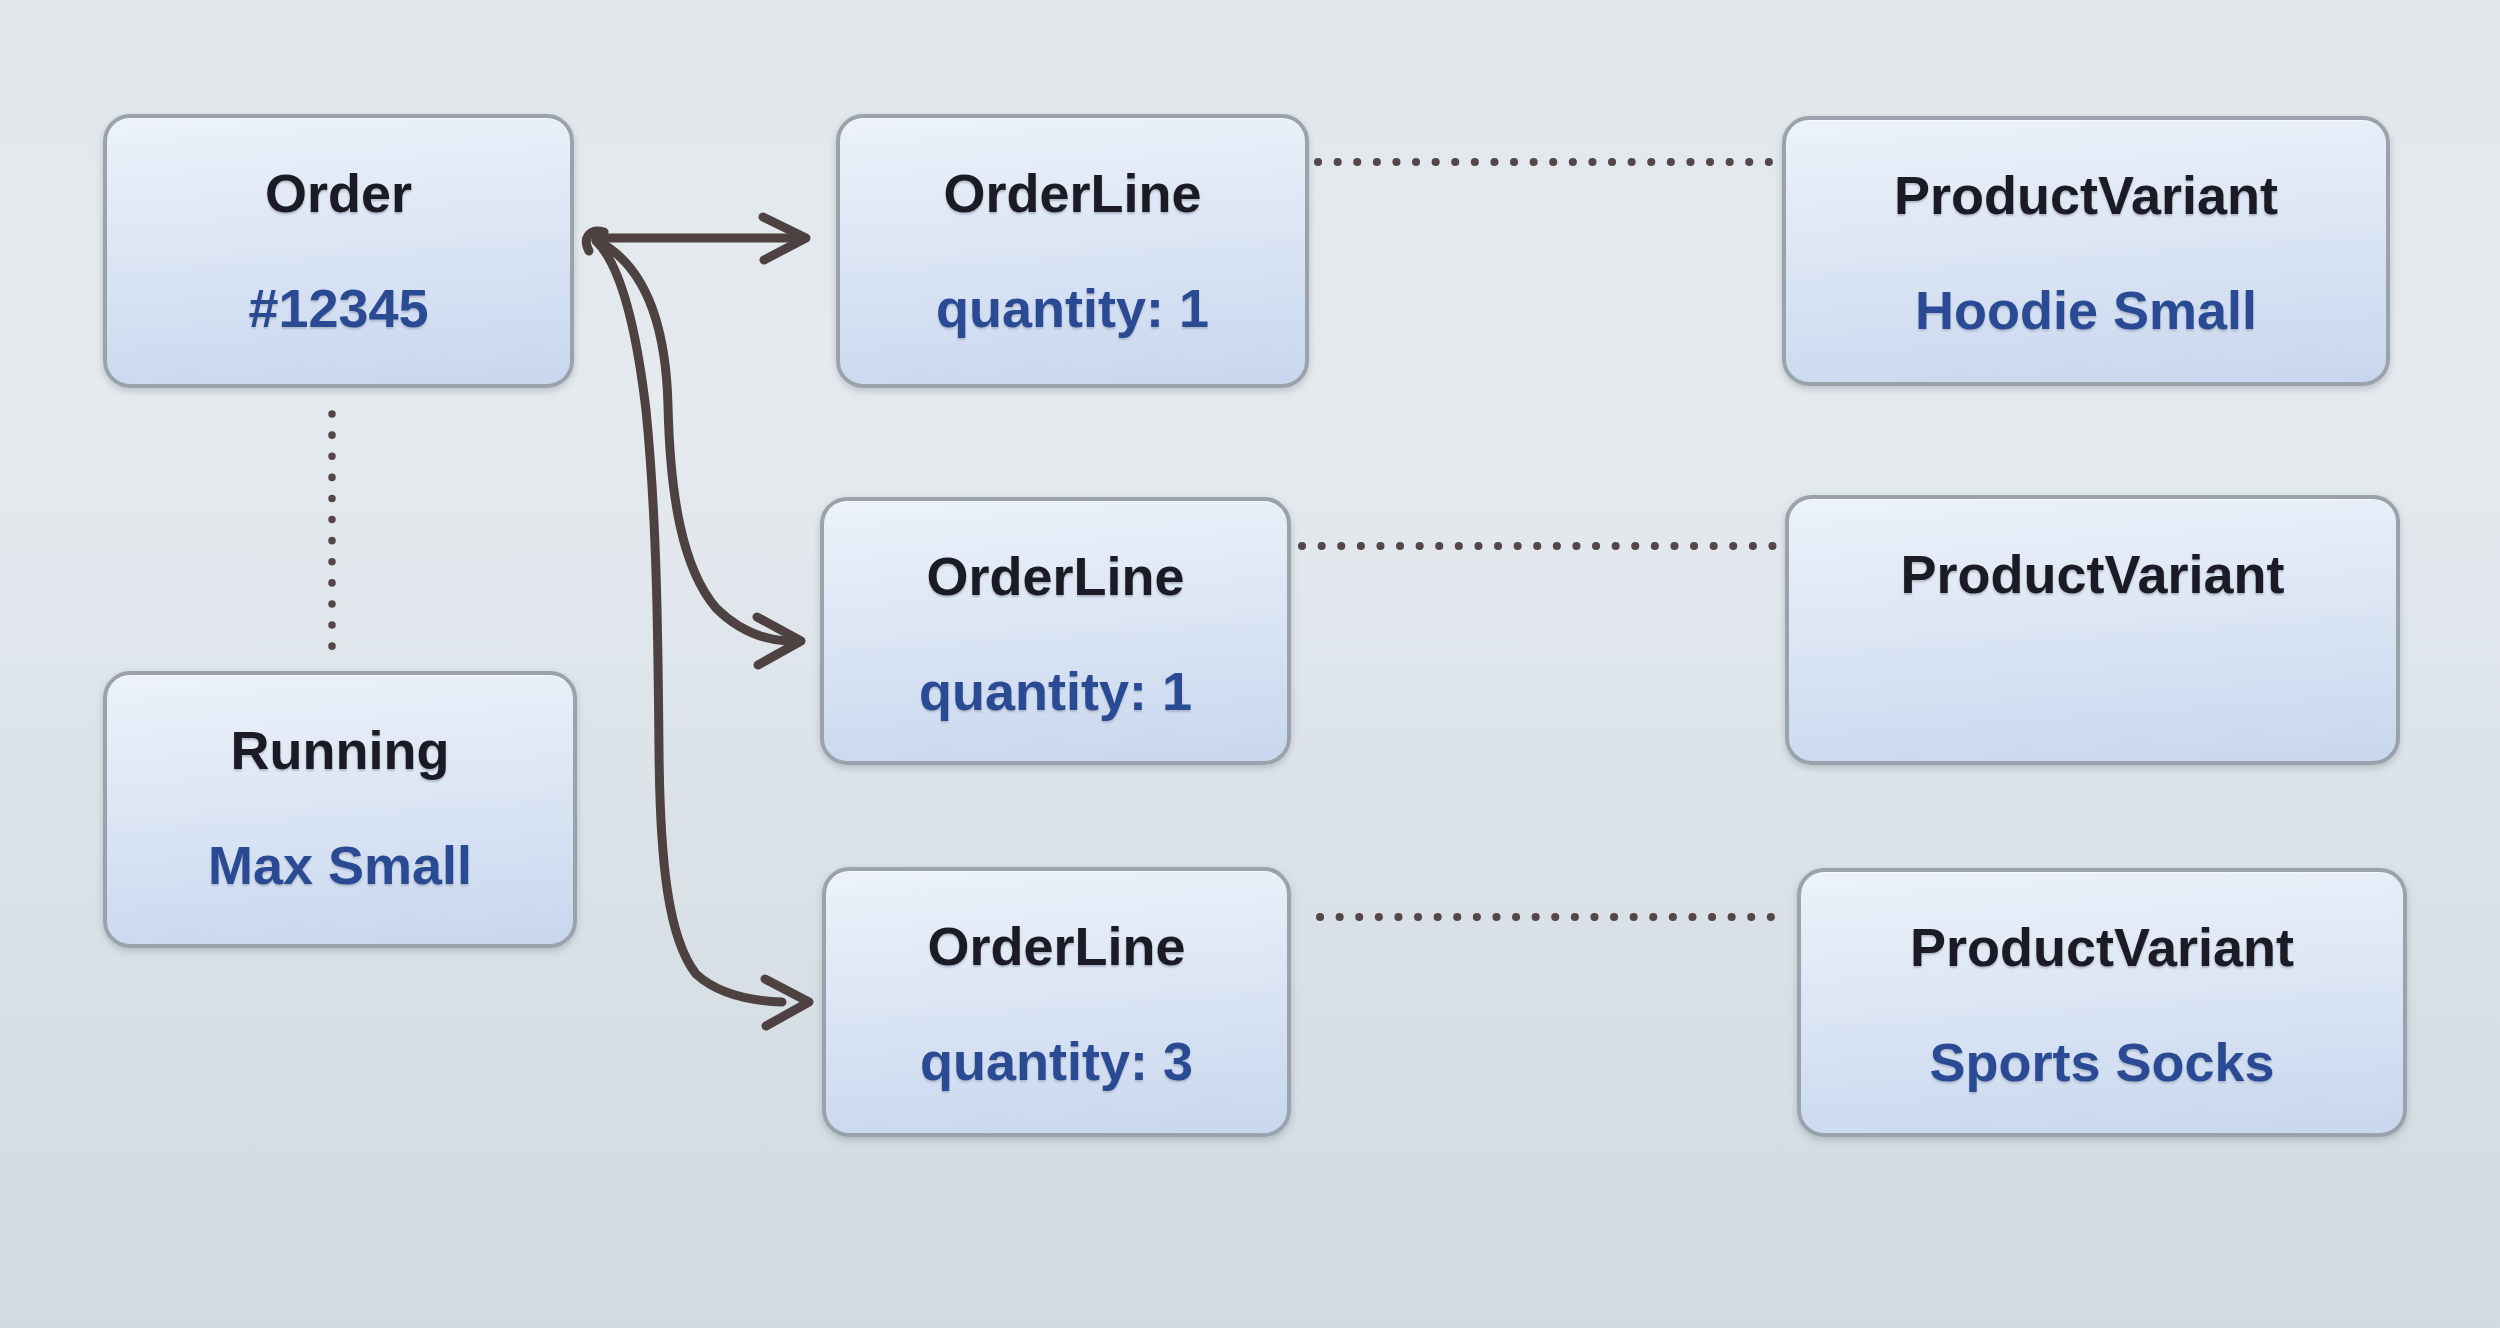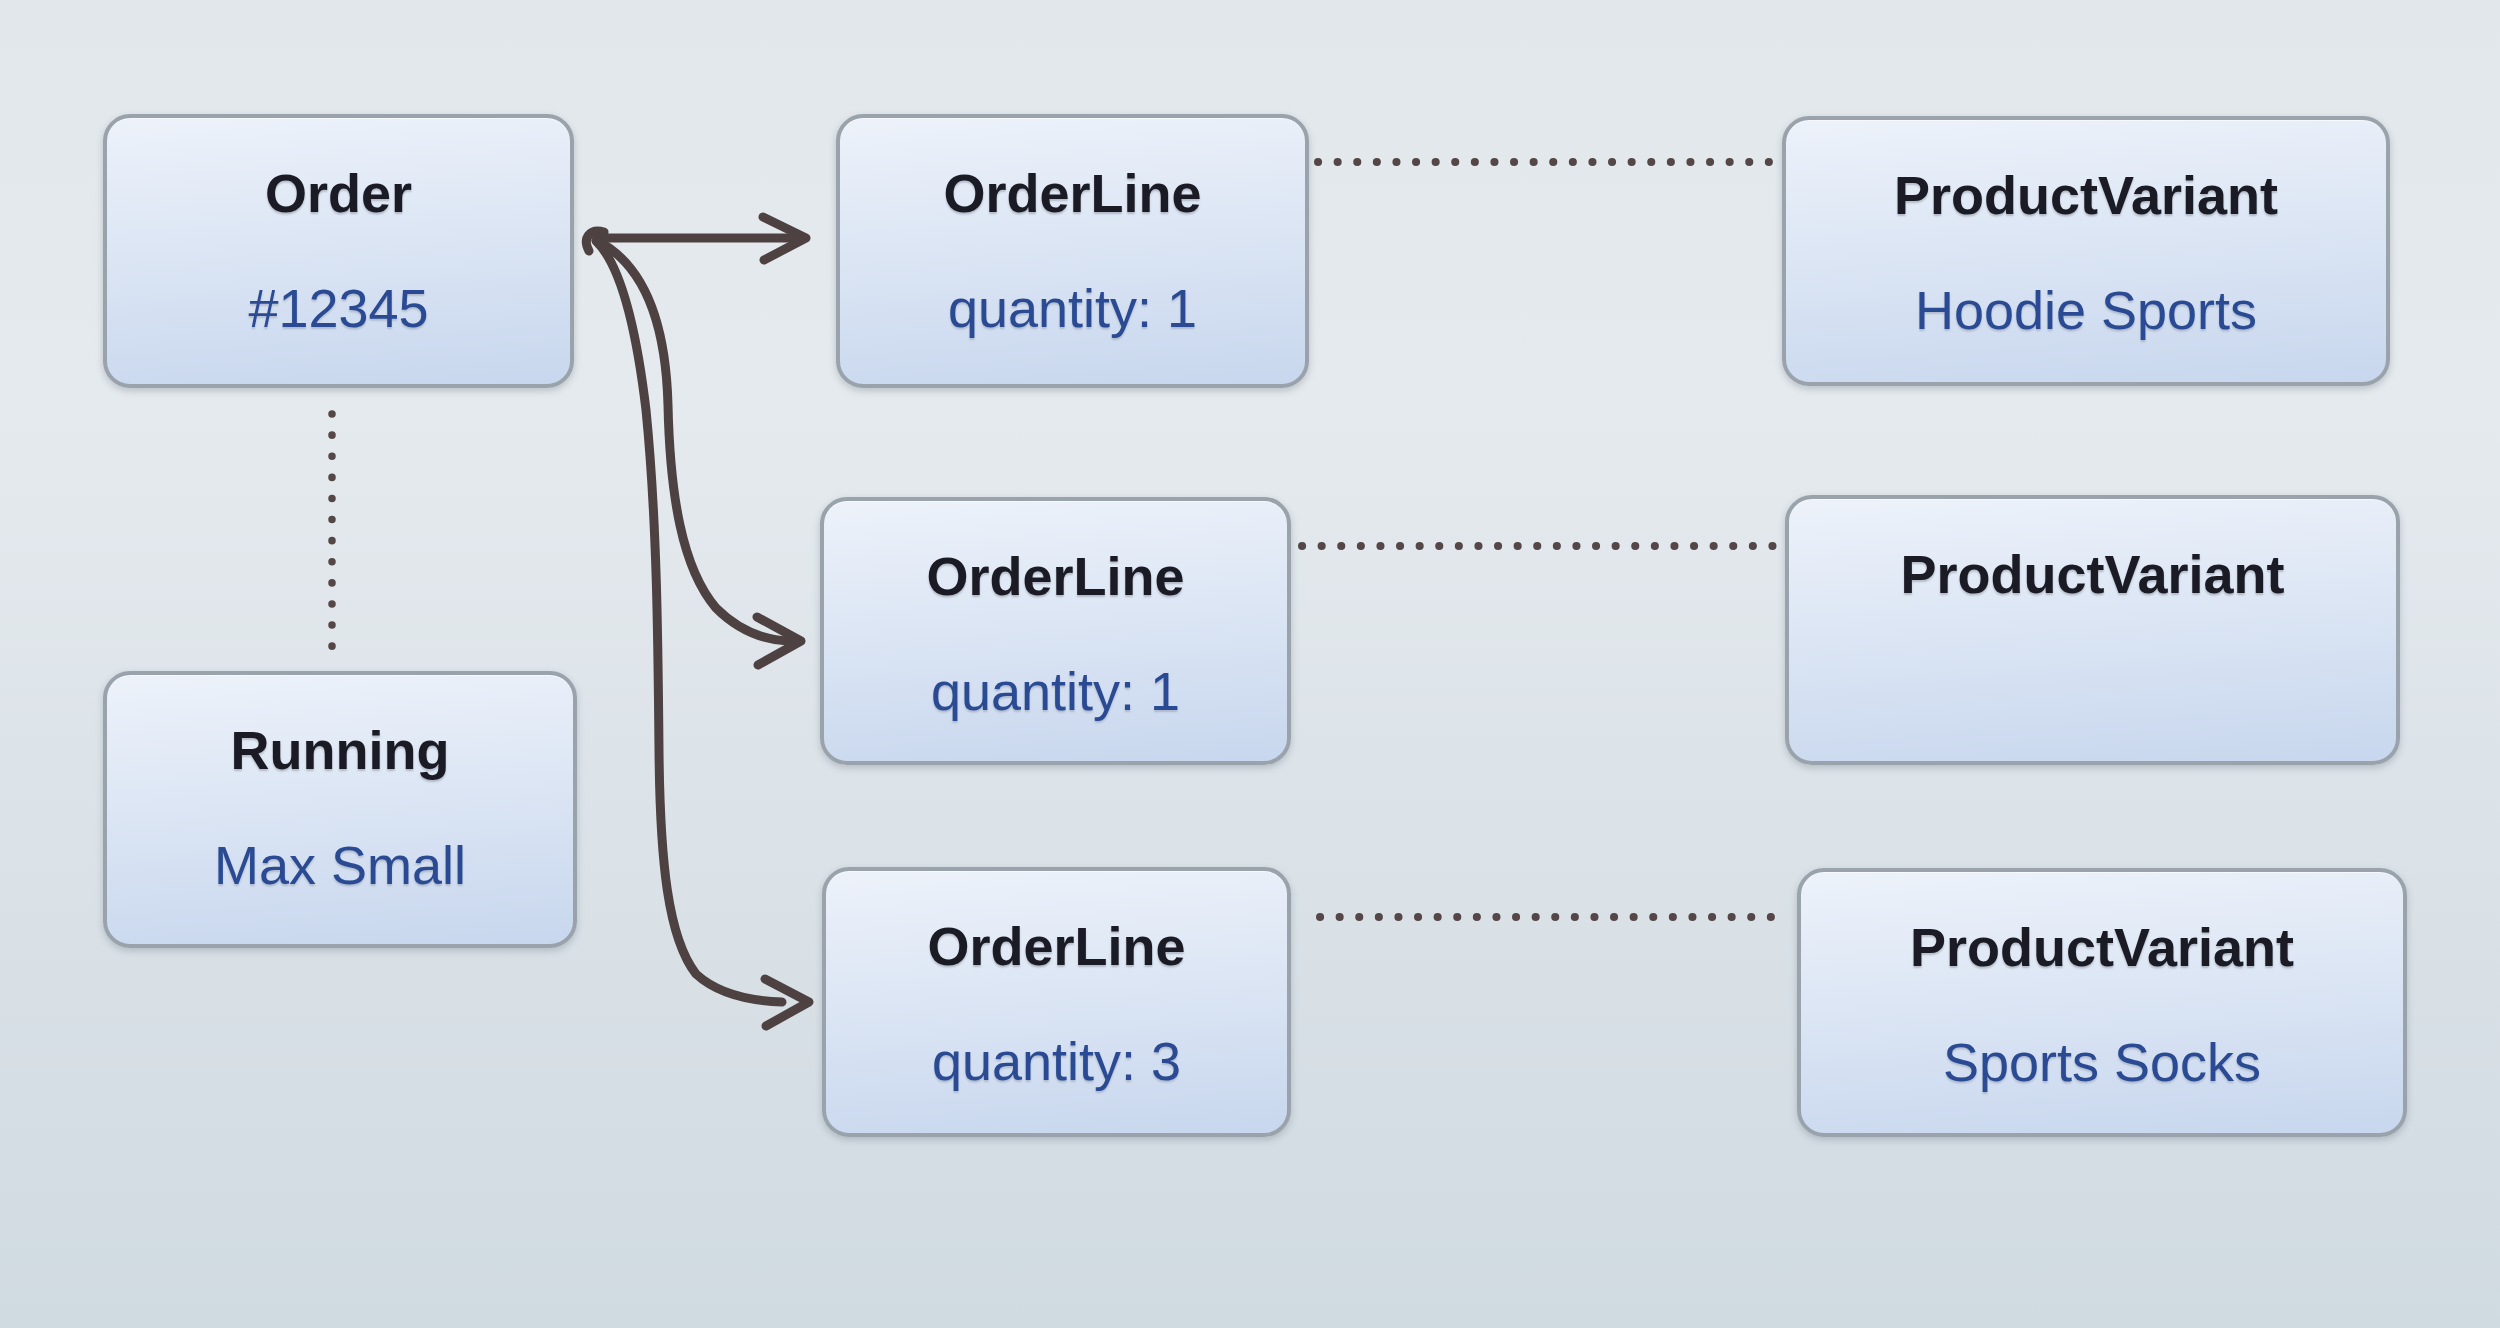--- a/index.html
+++ b/index.html
@@ -41,21 +41,21 @@
     line-height:66px;
     color:var(--title-text);
     text-shadow:0 2px 2px rgba(20,22,40,0.22);
     white-space:nowrap;
   }
   .node-value{
     position:absolute;
     left:0;right:0;top:157px;
     text-align:center;
     font-size:54px;
-    font-weight:400;
+    font-weight:700;
     line-height:66px;
     color:var(--value-text);
     text-shadow:0 2px 2px rgba(20,22,40,0.18);
     white-space:nowrap;
   }
   svg.overlay{
     position:absolute;
     left:0;top:0;
     width:2500px;height:1328px;
     pointer-events:none;
@@ -86,21 +86,21 @@
     <div class="node-value">quantity: 1</div>
   </div>
 
   <div class="node" style="left:822px;top:867px;width:469px;height:270px;">
     <div class="node-title">OrderLine</div>
     <div class="node-value">quantity: 3</div>
   </div>
 
   <div class="node" style="left:1782px;top:116px;width:608px;height:270px;">
     <div class="node-title">ProductVariant</div>
-    <div class="node-value">Hoodie Sports</div>
+    <div class="node-value">Hoodie Small</div>
   </div>
 
   <div class="node" style="left:1785px;top:495px;width:615px;height:270px;">
     <div class="node-title">ProductVariant</div>
   </div>
 
   <div class="node" style="left:1797px;top:868px;width:610px;height:269px;">
     <div class="node-title">ProductVariant</div>
     <div class="node-value">Sports Socks</div>
   </div>

